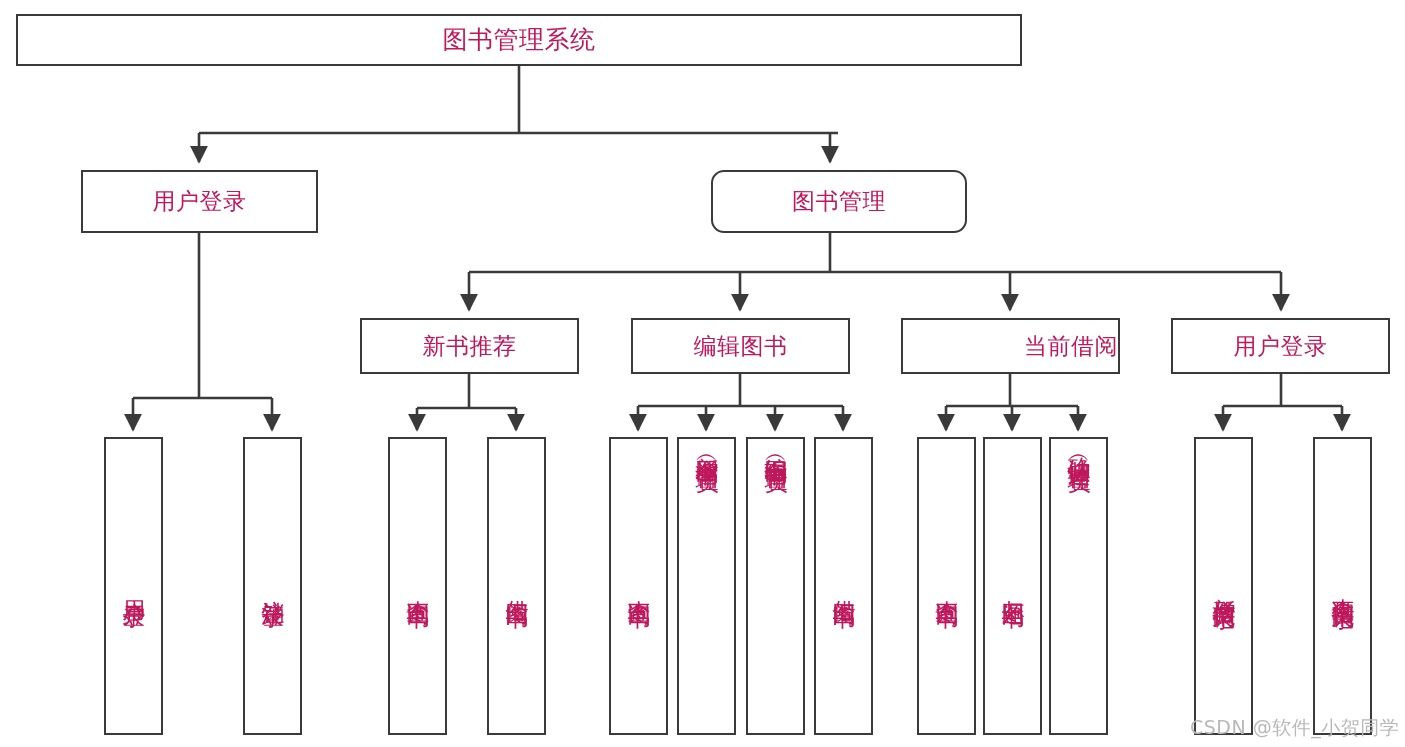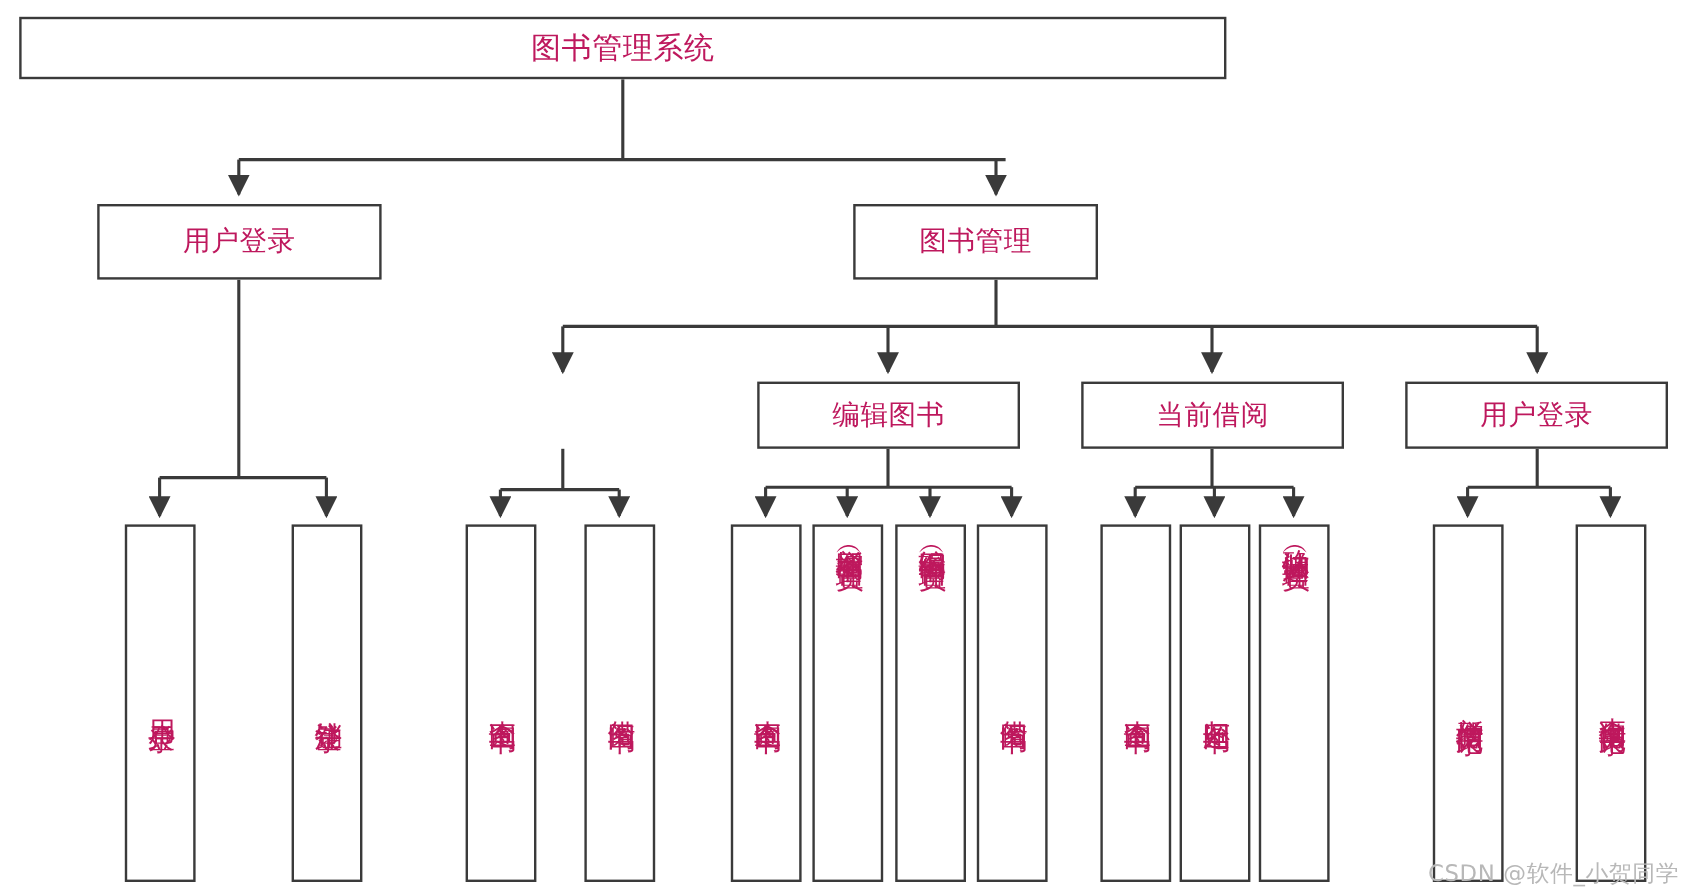--- a/index.html
+++ b/index.html
@@ -125,28 +125,31 @@
     </g>
   </svg>
 
   <div class="node root" style="left:16px; top:14px; width:1006px; height:52px;">
     <span class="lbl">图书管理系统</span>
   </div>
 
   <div class="node h2" style="left:81px; top:170px; width:237px; height:63px;">
     <span class="lbl">用户登录</span>
   </div>
-  <div class="node h2" style="left:711px; top:170px; width:204px; height:63px;">
+  <div class="node h2" style="left:711px; top:170px; width:256px; height:63px;border-radius:13px;">
     <span class="lbl">图书管理</span>
   </div>
 
+  <div class="node h3" style="left:360px; top:318px; width:219px; height:56px;">
+    <span class="lbl">新书推荐</span>
+  </div>
   <div class="node h3" style="left:631px; top:318px; width:219px; height:56px;">
     <span class="lbl">编辑图书</span>
   </div>
-  <div class="node h3" style="left:901px; top:318px; width:219px; height:56px;">
+  <div class="node h3" style="left:901px; top:318px; width:219px; height:56px;justify-content:flex-end;">
     <span class="lbl">当前借阅</span>
   </div>
   <div class="node h3" style="left:1171px; top:318px; width:219px; height:56px;">
     <span class="lbl">用户登录</span>
   </div>
 
   <div class="node leaf mid" style="left:104px; top:437px; width:59px; height:298px;">
     <span class="lbl">用户登录</span>
   </div>
   <div class="node leaf mid" style="left:243px; top:437px; width:59px; height:298px;">

